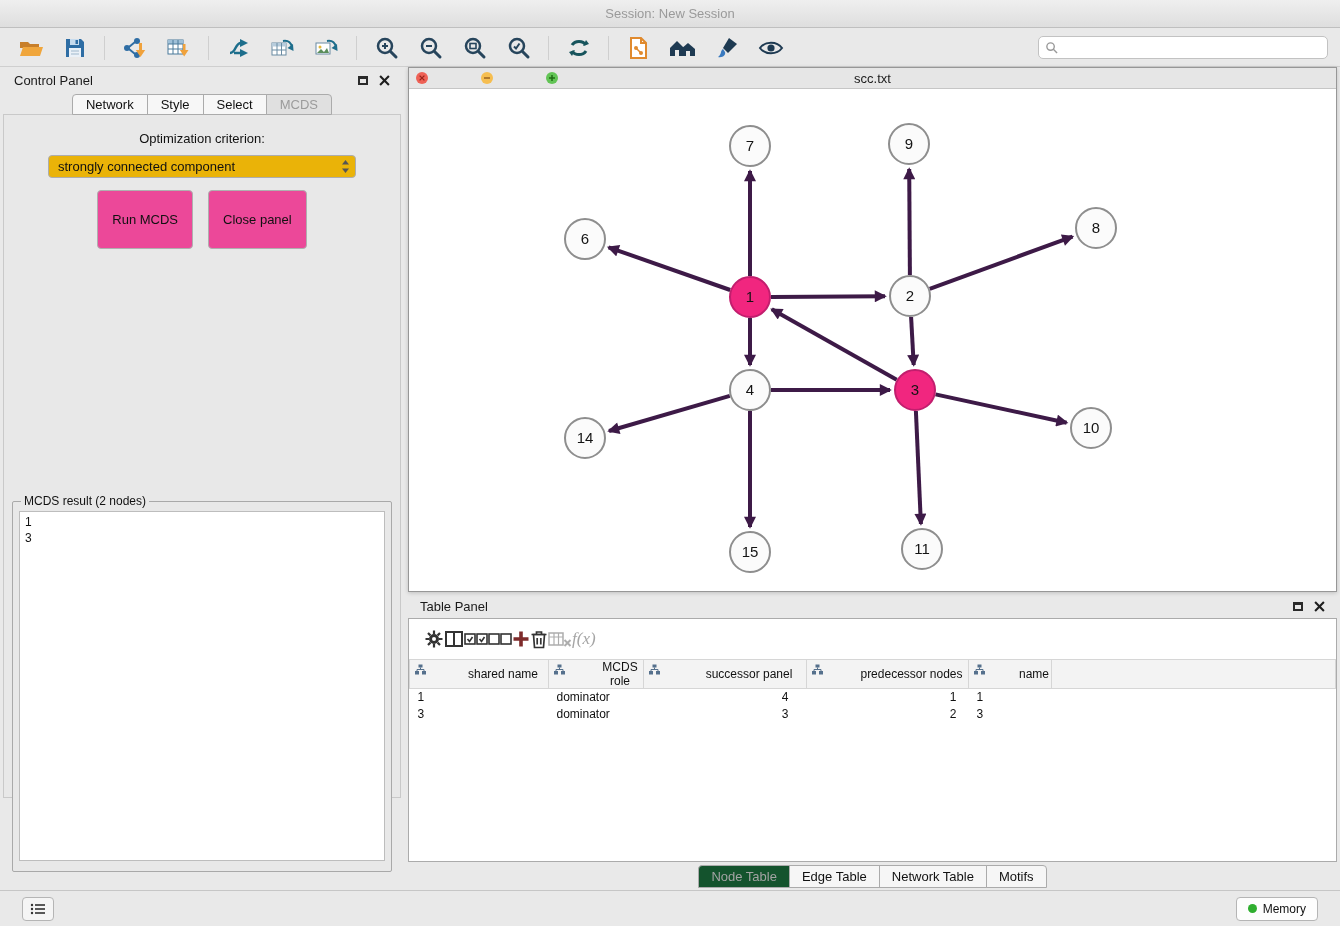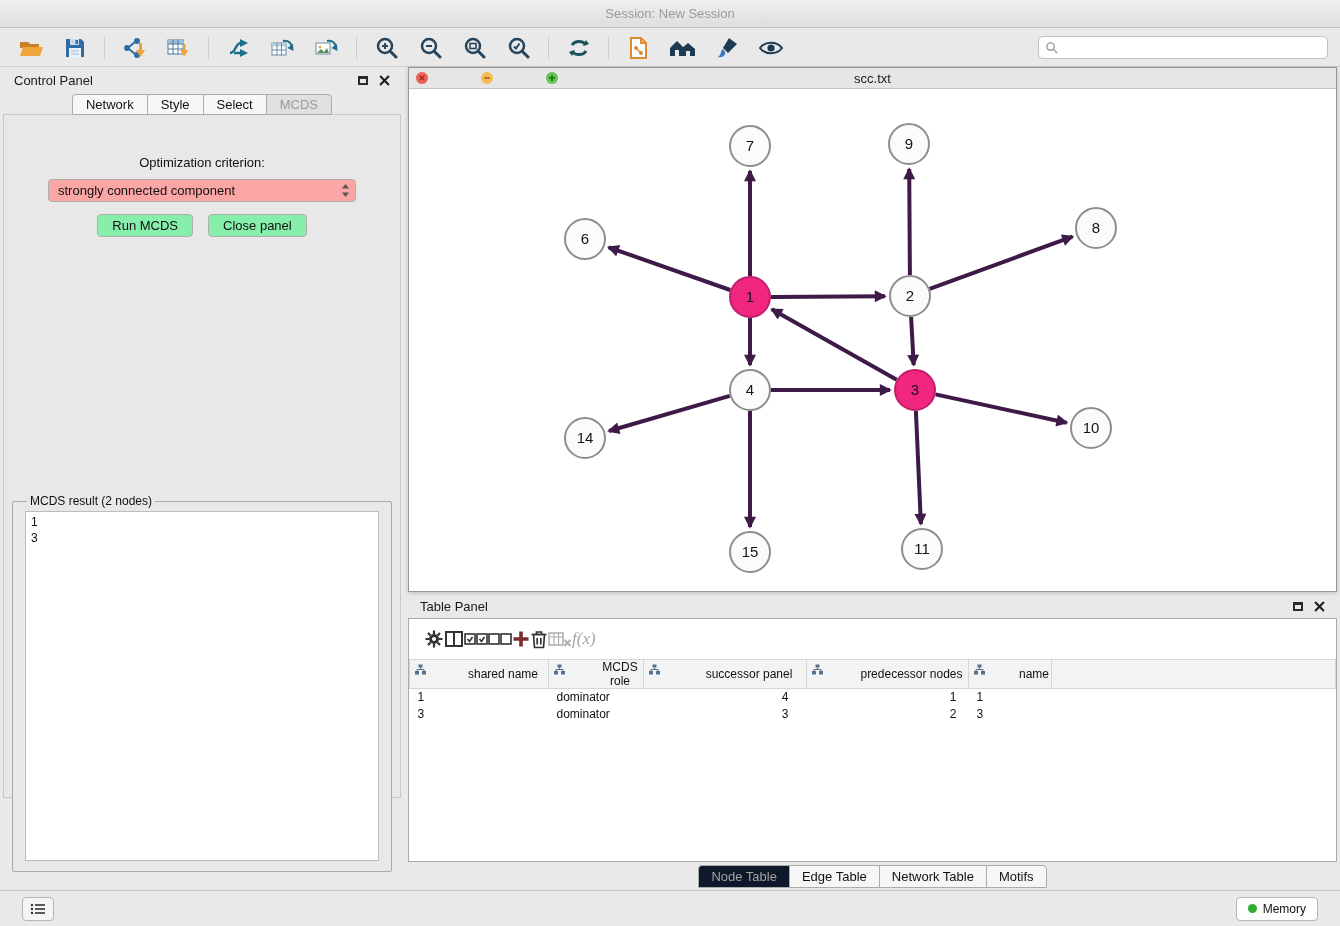--- a/index.html
+++ b/index.html
@@ -25,29 +25,29 @@
   .control-panel { position:absolute; left:3px; top:66px; width:398px; height:732px; }
   .cp-header { height:28px; display:flex; align-items:center; padding:0 11px; font-size:13px; color:#1A1A1A; }
   .win-controls { margin-left:auto; display:flex; gap:11px; align-items:center; }
   .win-float { width:10px; height:9px; border:2px solid #2A2A2A; border-top-width:3px; }
   .cp-tabs { display:flex; justify-content:center; position:relative; z-index:2; height:21px; }
   .cp-tab { padding:2px 13px 3px; font-size:13px; background:#F7F7F7; border:1px solid #ABABAB; margin-left:-1px; color:#111; }
   .cp-tab:first-child { border-radius:4px 0 0 0; margin-left:0; }
   .cp-tab:last-child { border-radius:0 4px 0 0; }
   .cp-tab.active { background:#E0E0E0; color:#9B9B9B; }
   .cp-body { position:absolute; left:0; right:0; top:48px; bottom:0; background:#E8E8E8; border:1px solid #C9C9C9; }
-  .opt-label { text-align:center; margin-top:40px; font-size:13px; color:#111; }
-  .dropdown { width:308px; height:23px; margin:9px auto 8px; background:#fca5a5; border:1px solid #ADADAD;
+  .opt-label { text-align:center; margin-top:16px; font-size:13px; color:#111; }
+  .dropdown { width:308px; height:23px; margin:9px auto 8px; background:#eab308; border:1px solid #ADADAD;
     border-radius:4px; display:flex; align-items:center; padding:0 5px 0 9px; font-size:13px; color:#111; }
   .dropdown .dd-value { flex:1; }
   .cp-buttons { display:flex; justify-content:center; gap:15px; margin-top:12px; }
-  .cp-buttons button { font-family:inherit; font-size:13px; background:#86efac; border:1px solid #AFAFAF;
-    border-radius:4px; padding:3px 14px; color:#111; }
+  .cp-buttons button { font-family:inherit; font-size:13px; background:#ec4899; border:1px solid #AFAFAF;
+    border-radius:4px; padding:21px 14px; color:#111; }
   .result-fieldset { position:absolute; left:8px; top:379px; width:380px; height:378px;
-    border:1px solid #A9A9A9; border-radius:2px; padding:3px 12px 6px; background:#E8E8E8; }
+    border:1px solid #A9A9A9; border-radius:2px; padding:3px 6px 6px; background:#E8E8E8; }
   .result-fieldset legend { font-size:12px; color:#111; padding:0 3px; margin-left:2px; }
   .result-list { width:100%; height:350px; background:#FFF; border:1px solid #BDBDBD;
     font-size:12px; padding:2px 5px; line-height:16px; overflow:auto; color:#111; }
 
   
   .network-window { position:absolute; left:408px; top:67px; width:929px; height:525px; background:#FFF;
     border:1px solid #979797; box-shadow:0 1px 4px rgba(0,0,0,0.18); }
   .nw-titlebar { height:21px; background:#E6E6E6; border-bottom:1px solid #C6C6C6;
     display:flex; align-items:center; padding:0 7px; position:relative;gap:45px; }
   .traffic { width:12px; height:12px; border-radius:50%; margin-right:8px;
@@ -71,21 +71,21 @@
   .node-table td { height:17px; padding:0 8px; color:#111; overflow:hidden; }
   td.c2 { text-align:right; padding-right:18px; }
   td.c3 { text-align:right; padding-right:12px; }
   .node-table th:nth-child(1){width:139px} .node-table th:nth-child(2){width:95px}
   .node-table th:nth-child(3){width:163px} .node-table th:nth-child(4){width:162px}
   .node-table th:nth-child(5){width:83px}  .node-table th.filler{width:auto}
   .tp-tabs { position:absolute; left:0; right:0; bottom:2px; height:23px; display:flex; justify-content:center; }
   .tp-tab { padding:3px 12px 4px; font-size:13px; background:#F6F6F6; border:1px solid #ABABAB; margin-left:-1px; color:#111; }
   .tp-tab:first-child { border-radius:4px 0 0 0; margin-left:0; }
   .tp-tab:last-child { border-radius:0 4px 0 0; }
-  .tp-tab.active { background:#0f172a; color:#A3A3A3; }
+  .tp-tab.active { background:#14532d; color:#A3A3A3; }
 
   
   .statusbar { position:absolute; left:0; bottom:0; width:100%; height:36px; border-top:1px solid #C6C6C6;
     background:#E9E9E9; display:flex; align-items:center; padding:0 22px; }
   .list-btn { width:32px; height:24px; background:#F5F5F5; border:1px solid #B5B5B5; border-radius:4px;
     display:flex; align-items:center; justify-content:center; }
   .memory-btn { margin-left:auto; height:24px; background:#FDFDFD; border:1px solid #B5B5B5; border-radius:4px;
     display:flex; align-items:center; gap:6px; padding:0 11px; font-size:12px; font-family:inherit; color:#111; }
   .memory-dot { width:9px; height:9px; border-radius:50%; background:#2FAE2F; }
 </style>

